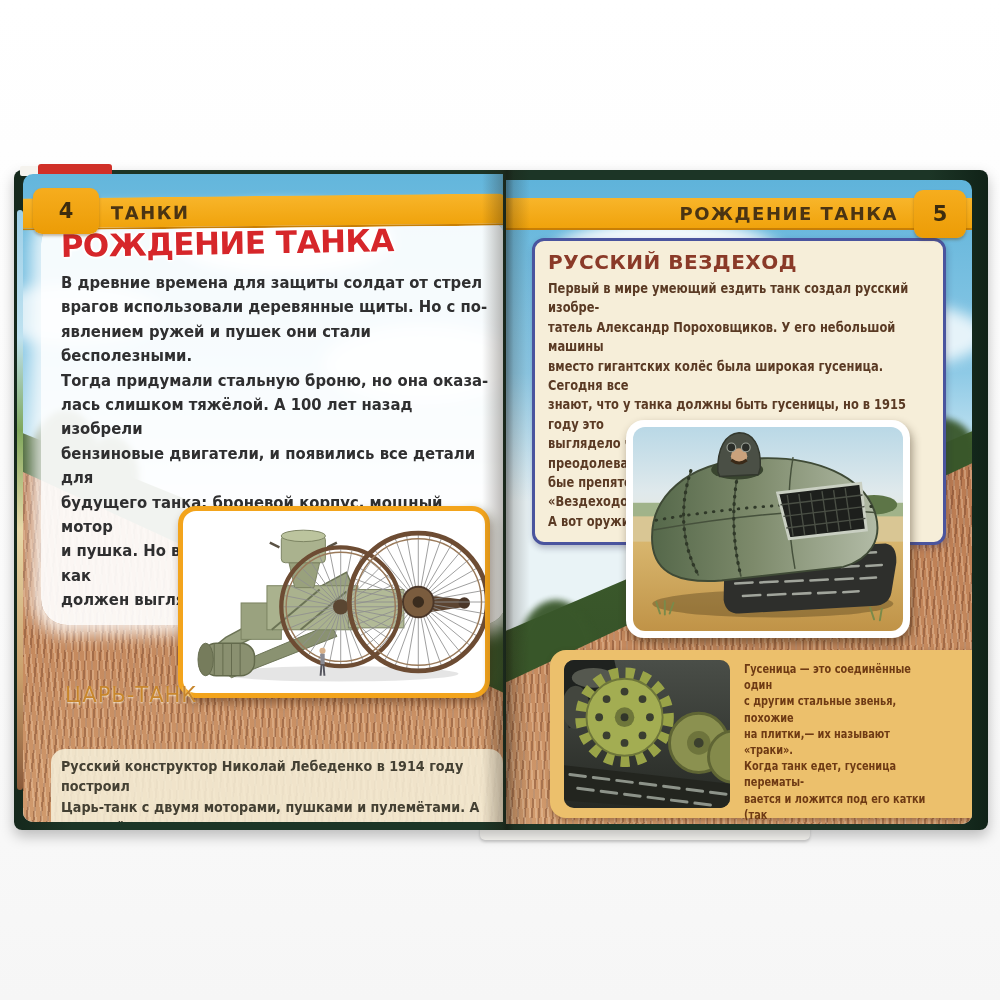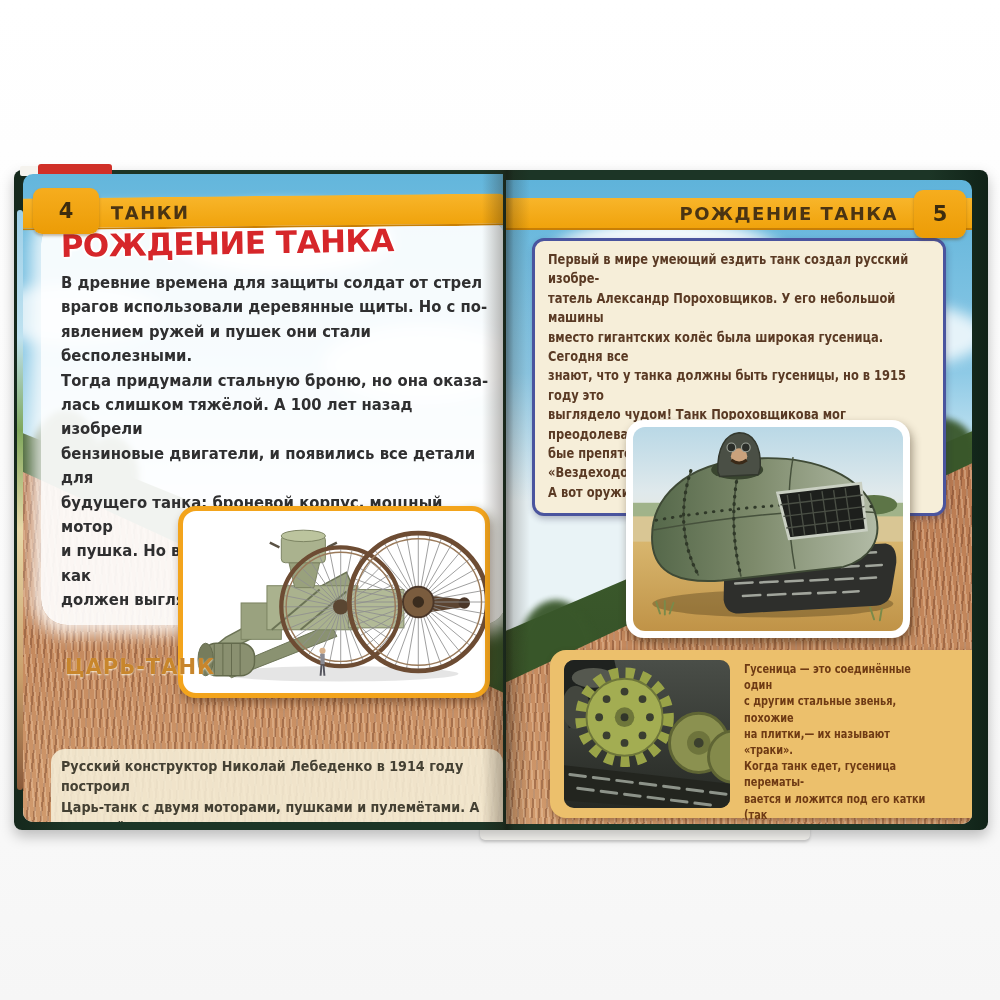--- a/index.html
+++ b/index.html
@@ -35,21 +35,21 @@
   .band-r .band-label{margin-right:78px;}
   .numtab{position:absolute;background:linear-gradient(180deg,#f6ad1e,#ec9c06);border-radius:9px;display:flex;align-items:center;justify-content:center;font-size:21px;font-weight:800;color:#3d2c0e;box-shadow:0 2px 3px rgba(90,50,0,.35);z-index:9;}
   .numtab-l{left:10px;top:14px;width:66px;height:46px;}
   .numtab-r{right:6px;top:10px;width:52px;height:48px;}
   
   .blob{position:absolute;left:18px;top:44px;width:466px;box-sizing:border-box;padding:10px 16px 12px 20px;background:rgba(255,255,255,.93);border-radius:26px;box-shadow:0 0 16px 10px rgba(255,255,255,.78);z-index:7;}
   .main-title{font-size:31px;font-weight:800;color:#d6262a;letter-spacing:-.5px;margin:0 0 7px 0;transform:rotate(-1deg);transform-origin:left bottom;
     text-shadow:0 0 4px #fff,-2px 0 2px #fff,2px 0 2px #fff,0 -2px 2px #fff,0 2px 2px #fff;}
   .intro-text{font-size:16.5px;line-height:24.4px;font-weight:700;color:#2f2f30;white-space:pre-line;width:478px;transform:scaleX(.9);transform-origin:left top;}
   .tsar-card{position:absolute;left:155px;top:332px;width:312px;height:192px;box-sizing:border-box;background:#fff;border:5px solid #f3a41c;border-radius:18px;box-shadow:2px 5px 9px rgba(60,30,10,.4);z-index:7;overflow:hidden;}
-  .tsar-title{position:absolute;left:42px;top:481px;font-size:21px;font-weight:700;color:#c8862c;letter-spacing:1px;z-index:8;text-shadow:0 1px 2px rgba(255,255,240,.8);}
+  .tsar-title{position:absolute;left:42px;top:509px;font-size:21px;font-weight:400;color:#c8862c;letter-spacing:1px;z-index:8;text-shadow:0 1px 2px rgba(255,255,240,.8);}
   .tsar-box{position:absolute;left:28px;top:531px;width:452px;box-sizing:border-box;padding:7px 10px;background:rgba(245,238,215,.88);border-radius:14px;z-index:7;margin-top:44px;}
   .tsar-text{font-size:14.5px;line-height:20.4px;font-weight:700;color:#444033;white-space:pre-line;width:505px;transform:scaleX(.88);transform-origin:left top;}
   
   .info-box{position:absolute;left:26px;top:58px;width:414px;box-sizing:border-box;background:#f6eed9;border:3px solid #4a549e;border-radius:12px;padding:9px 13px 11px 13px;z-index:7;box-shadow:1px 3px 6px rgba(40,40,80,.3);}
   .info-title{font-size:20px;font-weight:800;color:#8a3a28;letter-spacing:.5px;margin:0 0 5px 0;}
   .info-text{font-size:13.5px;line-height:19.4px;font-weight:700;color:#5a3a24;white-space:pre-line;width:456px;transform:scaleX(.85);transform-origin:left top;}
   .vez-card{position:absolute;left:120px;top:240px;width:284px;height:218px;box-sizing:border-box;background:#fff;border-radius:18px;padding:7px;box-shadow:2px 5px 10px rgba(50,35,15,.45);z-index:7;}
   .vez-inner{width:100%;height:100%;border-radius:12px;overflow:hidden;}
   .caption-box{position:absolute;left:44px;top:470px;width:468px;height:168px;background:#ecc06c;border-radius:16px;box-shadow:1px 3px 6px rgba(80,40,10,.35);z-index:7;}
   .track-photo{position:absolute;left:14px;top:10px;width:166px;height:148px;border-radius:10px;overflow:hidden;box-shadow:inset 0 0 4px rgba(0,0,0,.5);}
@@ -199,20 +199,21 @@
       <div class="treeblob" style="left:10px;top:420px;width:80px;height:120px;"></div>
       <div class="treeblob" style="left:400px;top:238px;width:70px;height:70px;"></div>
       <div class="field field-r fieldtex"></div>
 
       <div class="band band-r">
         <span class="band-label">РОЖДЕНИЕ ТАНКА</span>
       </div>
       <div class="numtab numtab-r">5</div>
 
       <div class="info-box">
+        <h2 class="info-title">РУССКИЙ ВЕЗДЕХОД</h2>
         <div class="info-text">Первый в мире умеющий ездить танк создал русский изобре-
 татель Александр Пороховщиков. У его небольшой машины
 вместо гигантских колёс была широкая гусеница. Сегодня все
 знают, что у танка должны быть гусеницы, но в 1915 году это
 выглядело чудом! Танк Пороховщикова мог преодолевать лю-
 бые препятствия на дороге — за это его назвали «Вездеходом».
 А вот оружия у «Вездехода» не было.</div>
       </div>
 
       <div class="vez-card">

